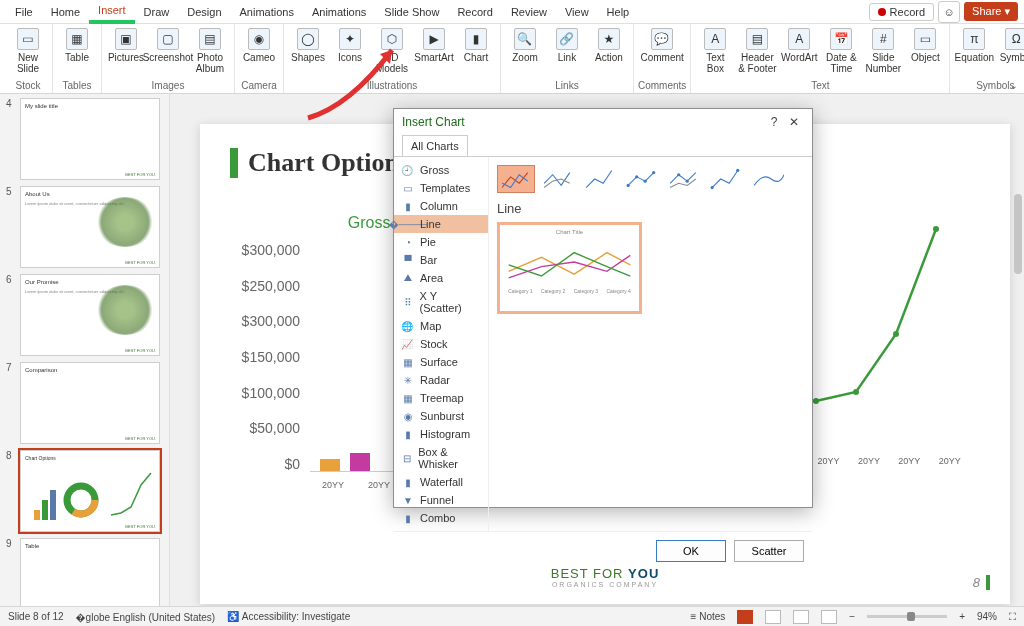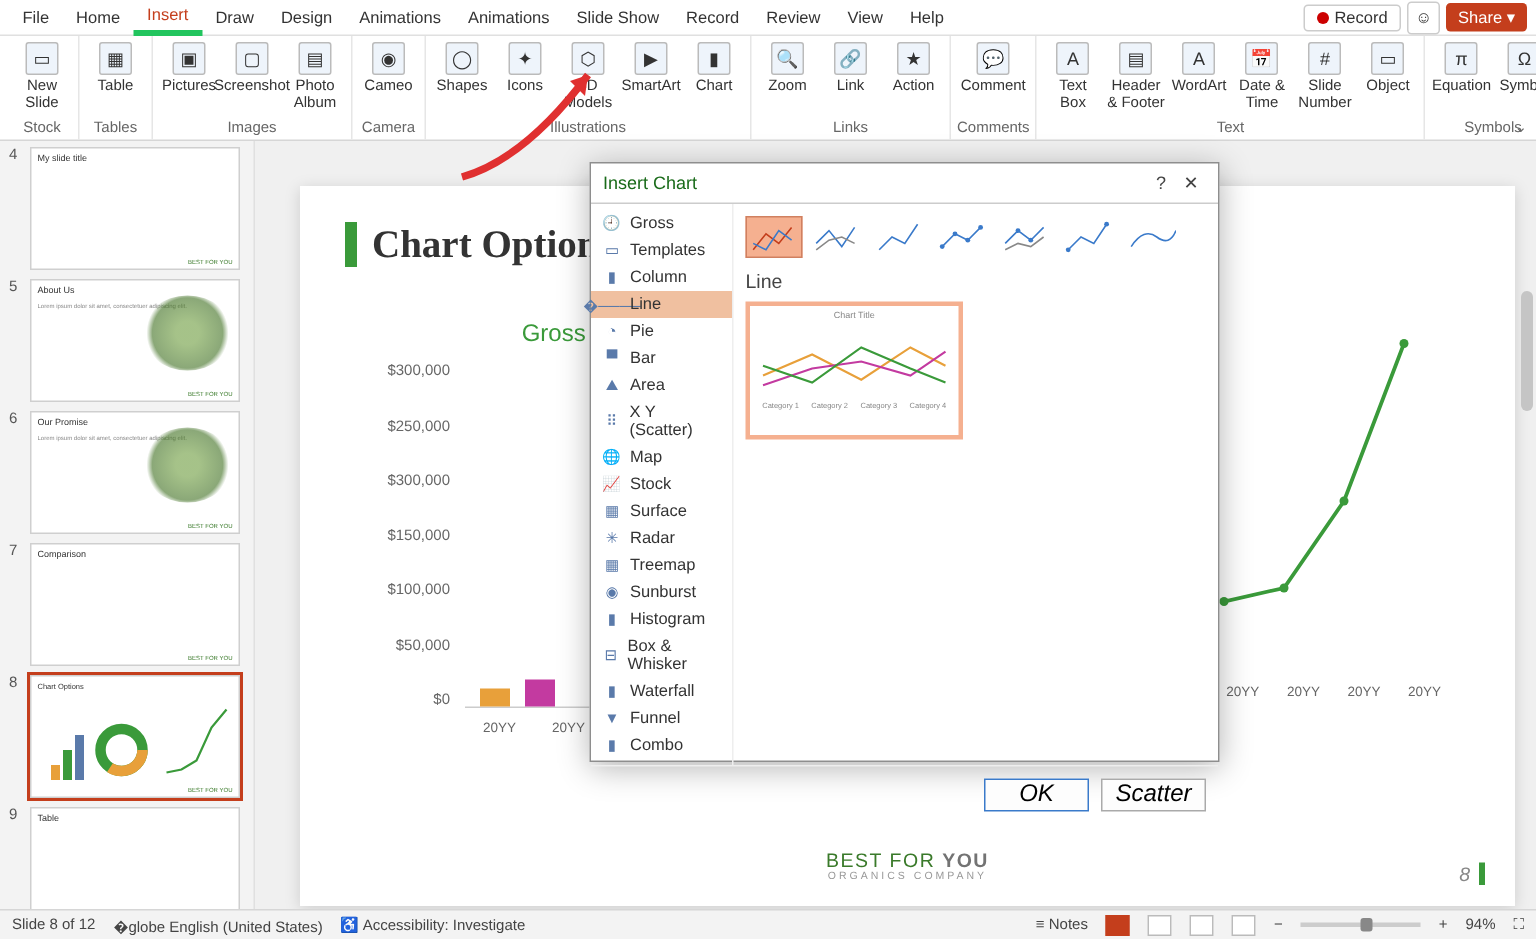--- a/index.html
+++ b/index.html
@@ -40,27 +40,27 @@
 
 .canvas-area { flex: 1; background: #f0f0f0; position: relative; overflow: hidden; }
 .slide { position: absolute; left: 30px; top: 30px; width: 810px; height: 480px; background: #fff; box-shadow: 0 2px 10px rgba(0,0,0,.15); padding: 24px 30px; }
 .slide-title-bar { border-left: 8px solid #3a9a3a; padding-left: 10px; font-family: Georgia, serif; font-size: 26px; font-weight: bold; color: #333; }
 .chart-box { position: absolute; }
 .chart-box.left { left: 40px; top: 90px; width: 300px; }
 .chart-box.right { right: 40px; top: 90px; width: 220px; }
 .chart-heading { color: #3a9a3a; font-size: 16px; text-align: center; margin-bottom: 10px; }
 .footer-logo { position: absolute; bottom: 16px; left: 50%; transform: translateX(-50%); text-align: center; }
 .footer-logo .main-t { color: #3a7a2a; font-size: 13px; letter-spacing: 1px; }
-.footer-logo .main-t b { color: #737373; }
+.footer-logo .main-t b { color: #0c4a6e; }
 .footer-logo .sub-t { color: #999; font-size: 7px; letter-spacing: 2px; }
 .page-num { position: absolute; bottom: 14px; right: 20px; font-style: italic; color: #888; font-size: 13px; border-right:4px solid #3a9a3a; padding-right:6px;}
 
 
 .yaxis { position: absolute; left: 0; top: 0; display: flex; flex-direction: column; justify-content: space-between; height: 230px; }
-.yaxis span { font-size: 10px; color: #666; text-align: right; width: 60px; }
+.yaxis span { font-size: 14px; color: #666; text-align: right; width: 60px; }
 .xaxis { position: absolute; bottom: -18px; left: 60px; right: 0; display: flex; justify-content: space-around; }
 .xaxis span { font-size: 9px; color: #666; }
 .chart-bars { position:absolute; left:70px; bottom:0; height:230px; width:220px; border-bottom:1px solid #ccc; }
 .bar{position:absolute;bottom:0;width:20px;}
 .bar.b1{left:10px;height:12px;background:#e8a03a;}
 .bar.b2{left:40px;height:18px;background:#c33aa0;}
 
 
 .right-chart-area{position:relative;height:250px;}
 .ryaxis{position:absolute;left:-8px;top:0;height:200px;display:flex;flex-direction:column;justify-content:space-between;}
@@ -85,21 +85,21 @@
 .subtype-row { display: flex; gap: 4px; margin-bottom: 8px; }
 .subtype { width: 38px; height: 28px; border: 1px solid transparent; display:flex;align-items:center;justify-content:center; cursor:pointer;}
 .subtype.sel { background: #f5b090; border: 1px solid #d08060; }
 .subtype svg{width:32px;height:22px;}
 .preview-title{font-size:13px;color:#444;margin:4px 0 6px;}
 .preview-box{width:145px;height:92px;border:3px solid #f5b090;background:#fff;padding:4px;font-size:6px;color:#888;position:relative;}
 .preview-box .pt{text-align:center;margin-bottom:2px;}
 .preview-box svg{width:100%;height:50px;}
 .preview-box .cats{display:flex;justify-content:space-around;font-size:5px;}
 .dlg-buttons { padding: 8px; display: flex; justify-content: flex-end; gap: 8px; border-top: 1px solid #eee; }
-.dlg-buttons button { width: 70px; height: 22px; border: 1px solid #aaa; background: #fdfdfd; font-size: 16px; cursor:pointer;font-style:italic;}
+.dlg-buttons button { width: 70px; height: 22px; border: 1px solid #aaa; background: #fdfdfd; font-size: 11px; cursor:pointer;}
 .dlg-buttons button.ok{border:1px solid #3a7aca;}
 
 
 .arrow-svg { position: absolute; left: 300px; top: 36px; width: 110px; height: 90px; pointer-events: none; z-index: 20; }
 
 
 .statusbar { position: absolute; bottom: 0; left: 0; right: 0; height: 20px; background: #f3f3f3; border-top: 1px solid #d6d6d6; display: flex; align-items: center; padding: 0 8px; font-size: 10px; color: #444; gap: 12px; }
 .statusbar .sp{flex:1;}
 .statusbar .zoom-slider{width:80px;height:3px;background:#ccc;position:relative;}
 .statusbar .zoom-slider::after{content:"";position:absolute;left:50%;top:-3px;width:8px;height:9px;background:#888;border-radius:2px;}
@@ -405,20 +405,23 @@
   </div>
 </div>
 
 <div class="dialog">
   <div class="dlg-title">
     <span>Insert Chart</span>
     <span class="sp"></span>
     <span class="xbtn">?</span>
     <span class="xbtn">✕</span>
   </div>
+  <div class="dlg-tabs">
+    <span class="t">All Charts</span>
+  </div>
   <div class="dlg-body">
     <div class="ct-list" id="ctlist">
         <div class="row">
           <span class="ic">🕘</span>
           <span>Gross</span>
         </div>
         <div class="row">
           <span class="ic">▭</span>
           <span>Templates</span>
         </div>

